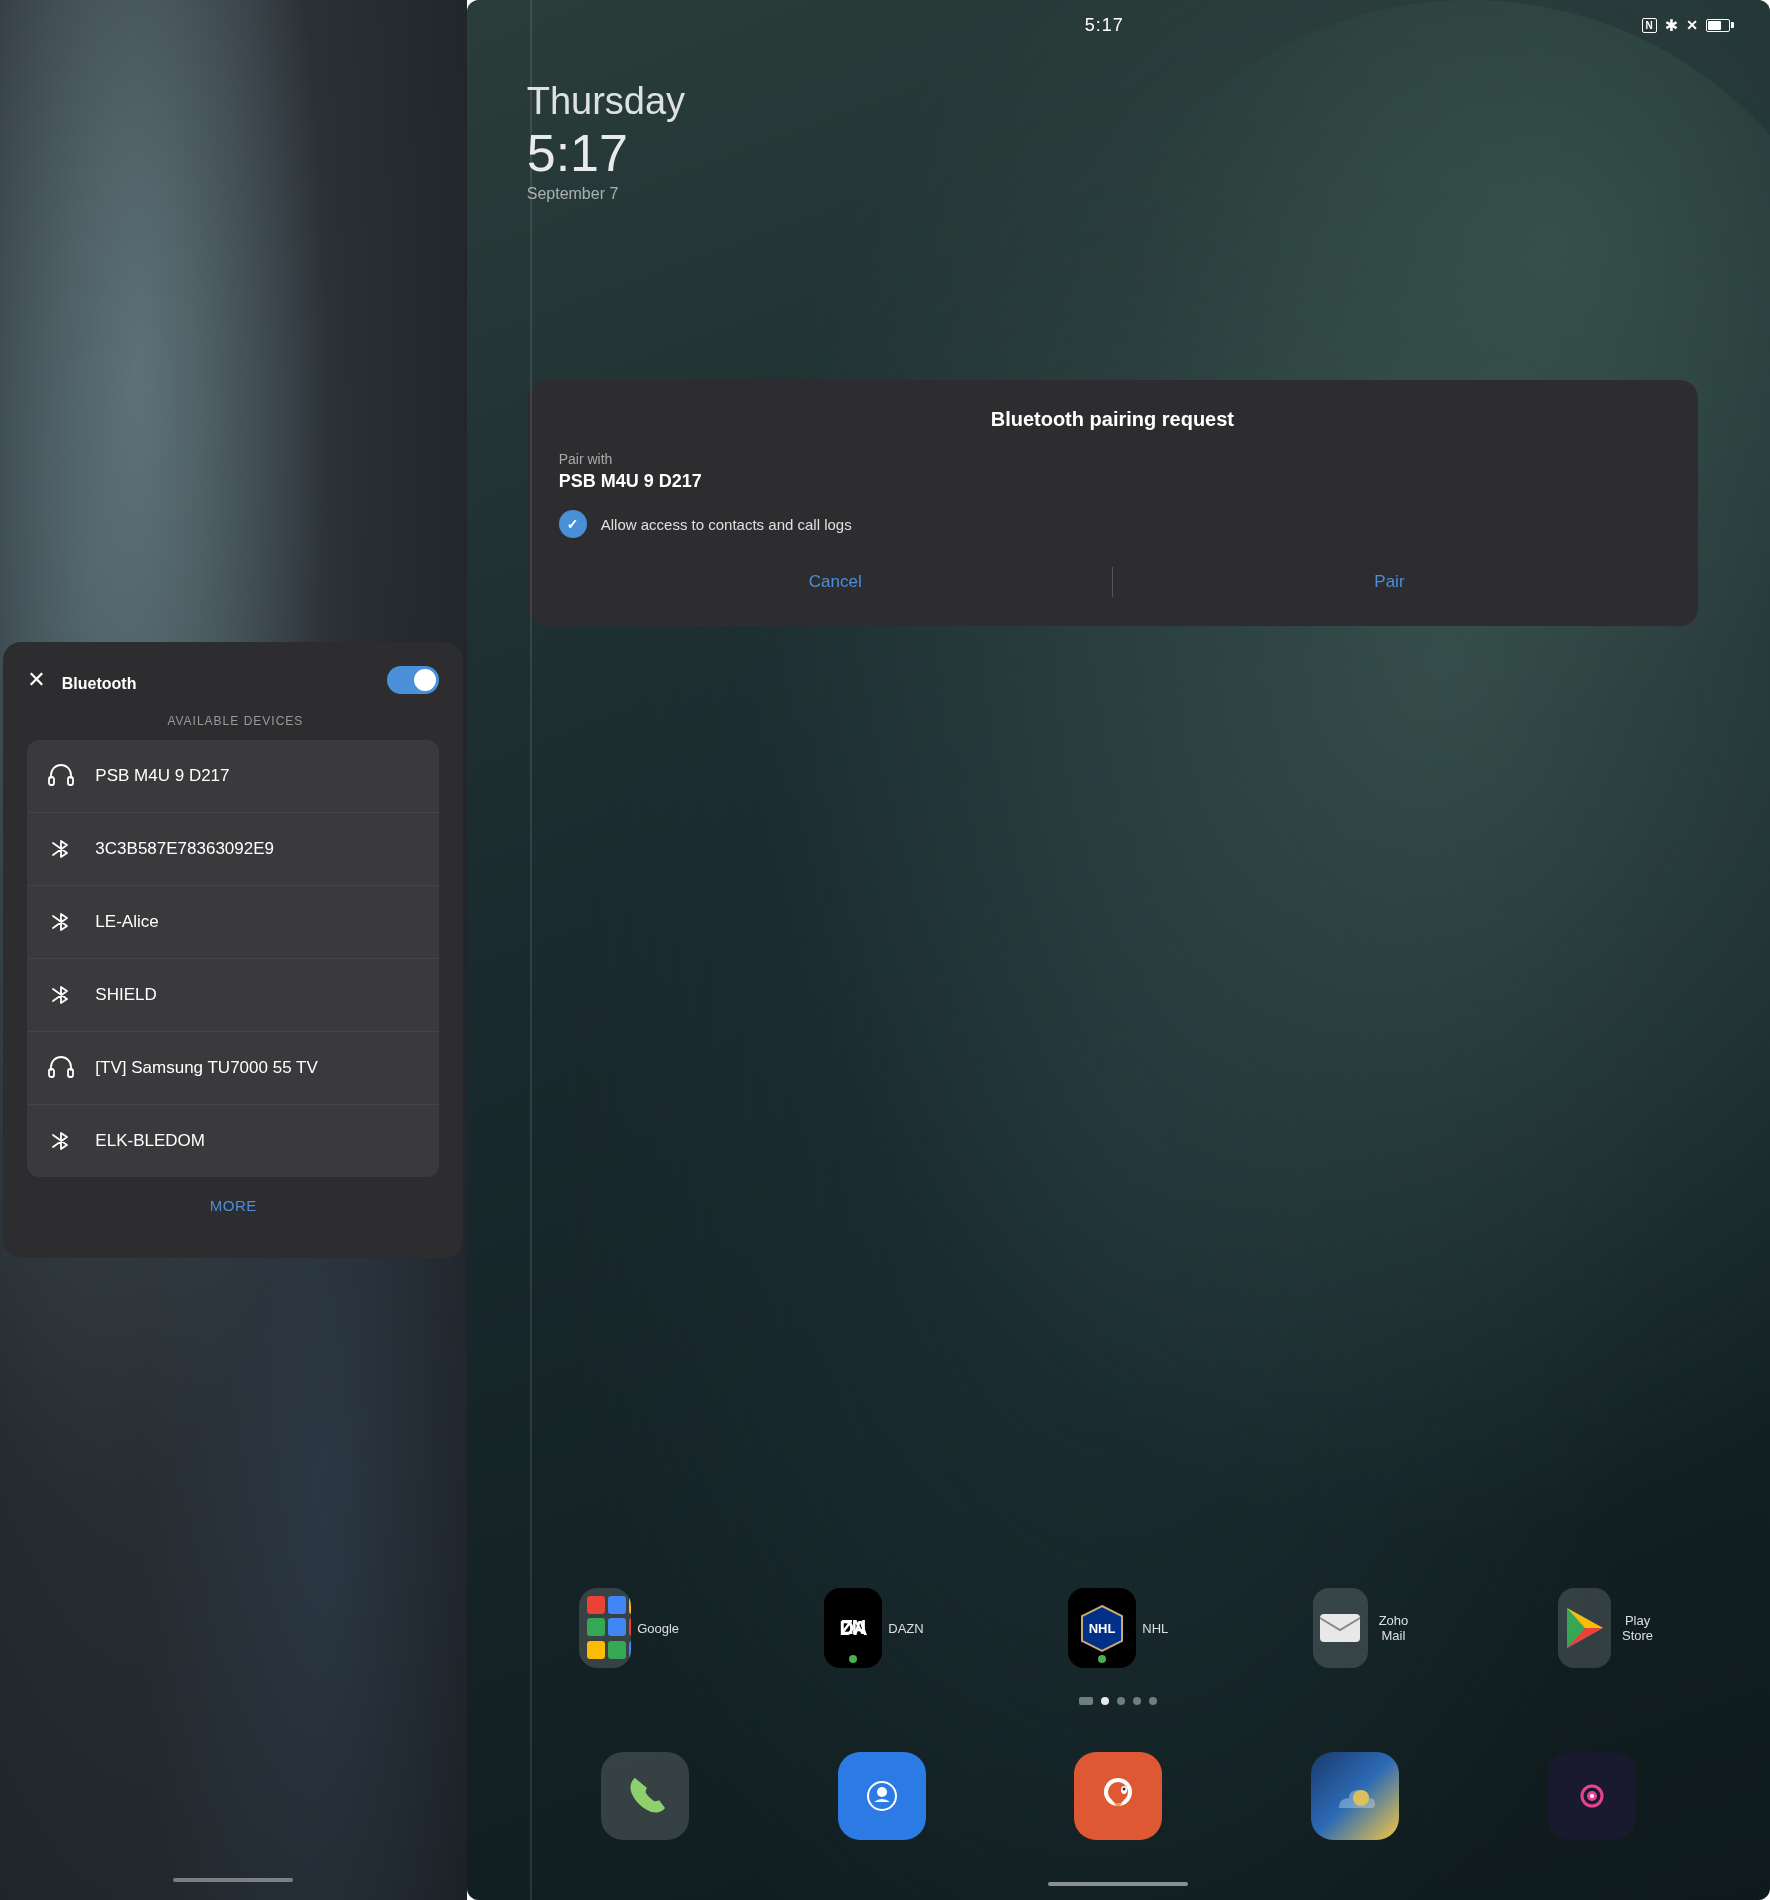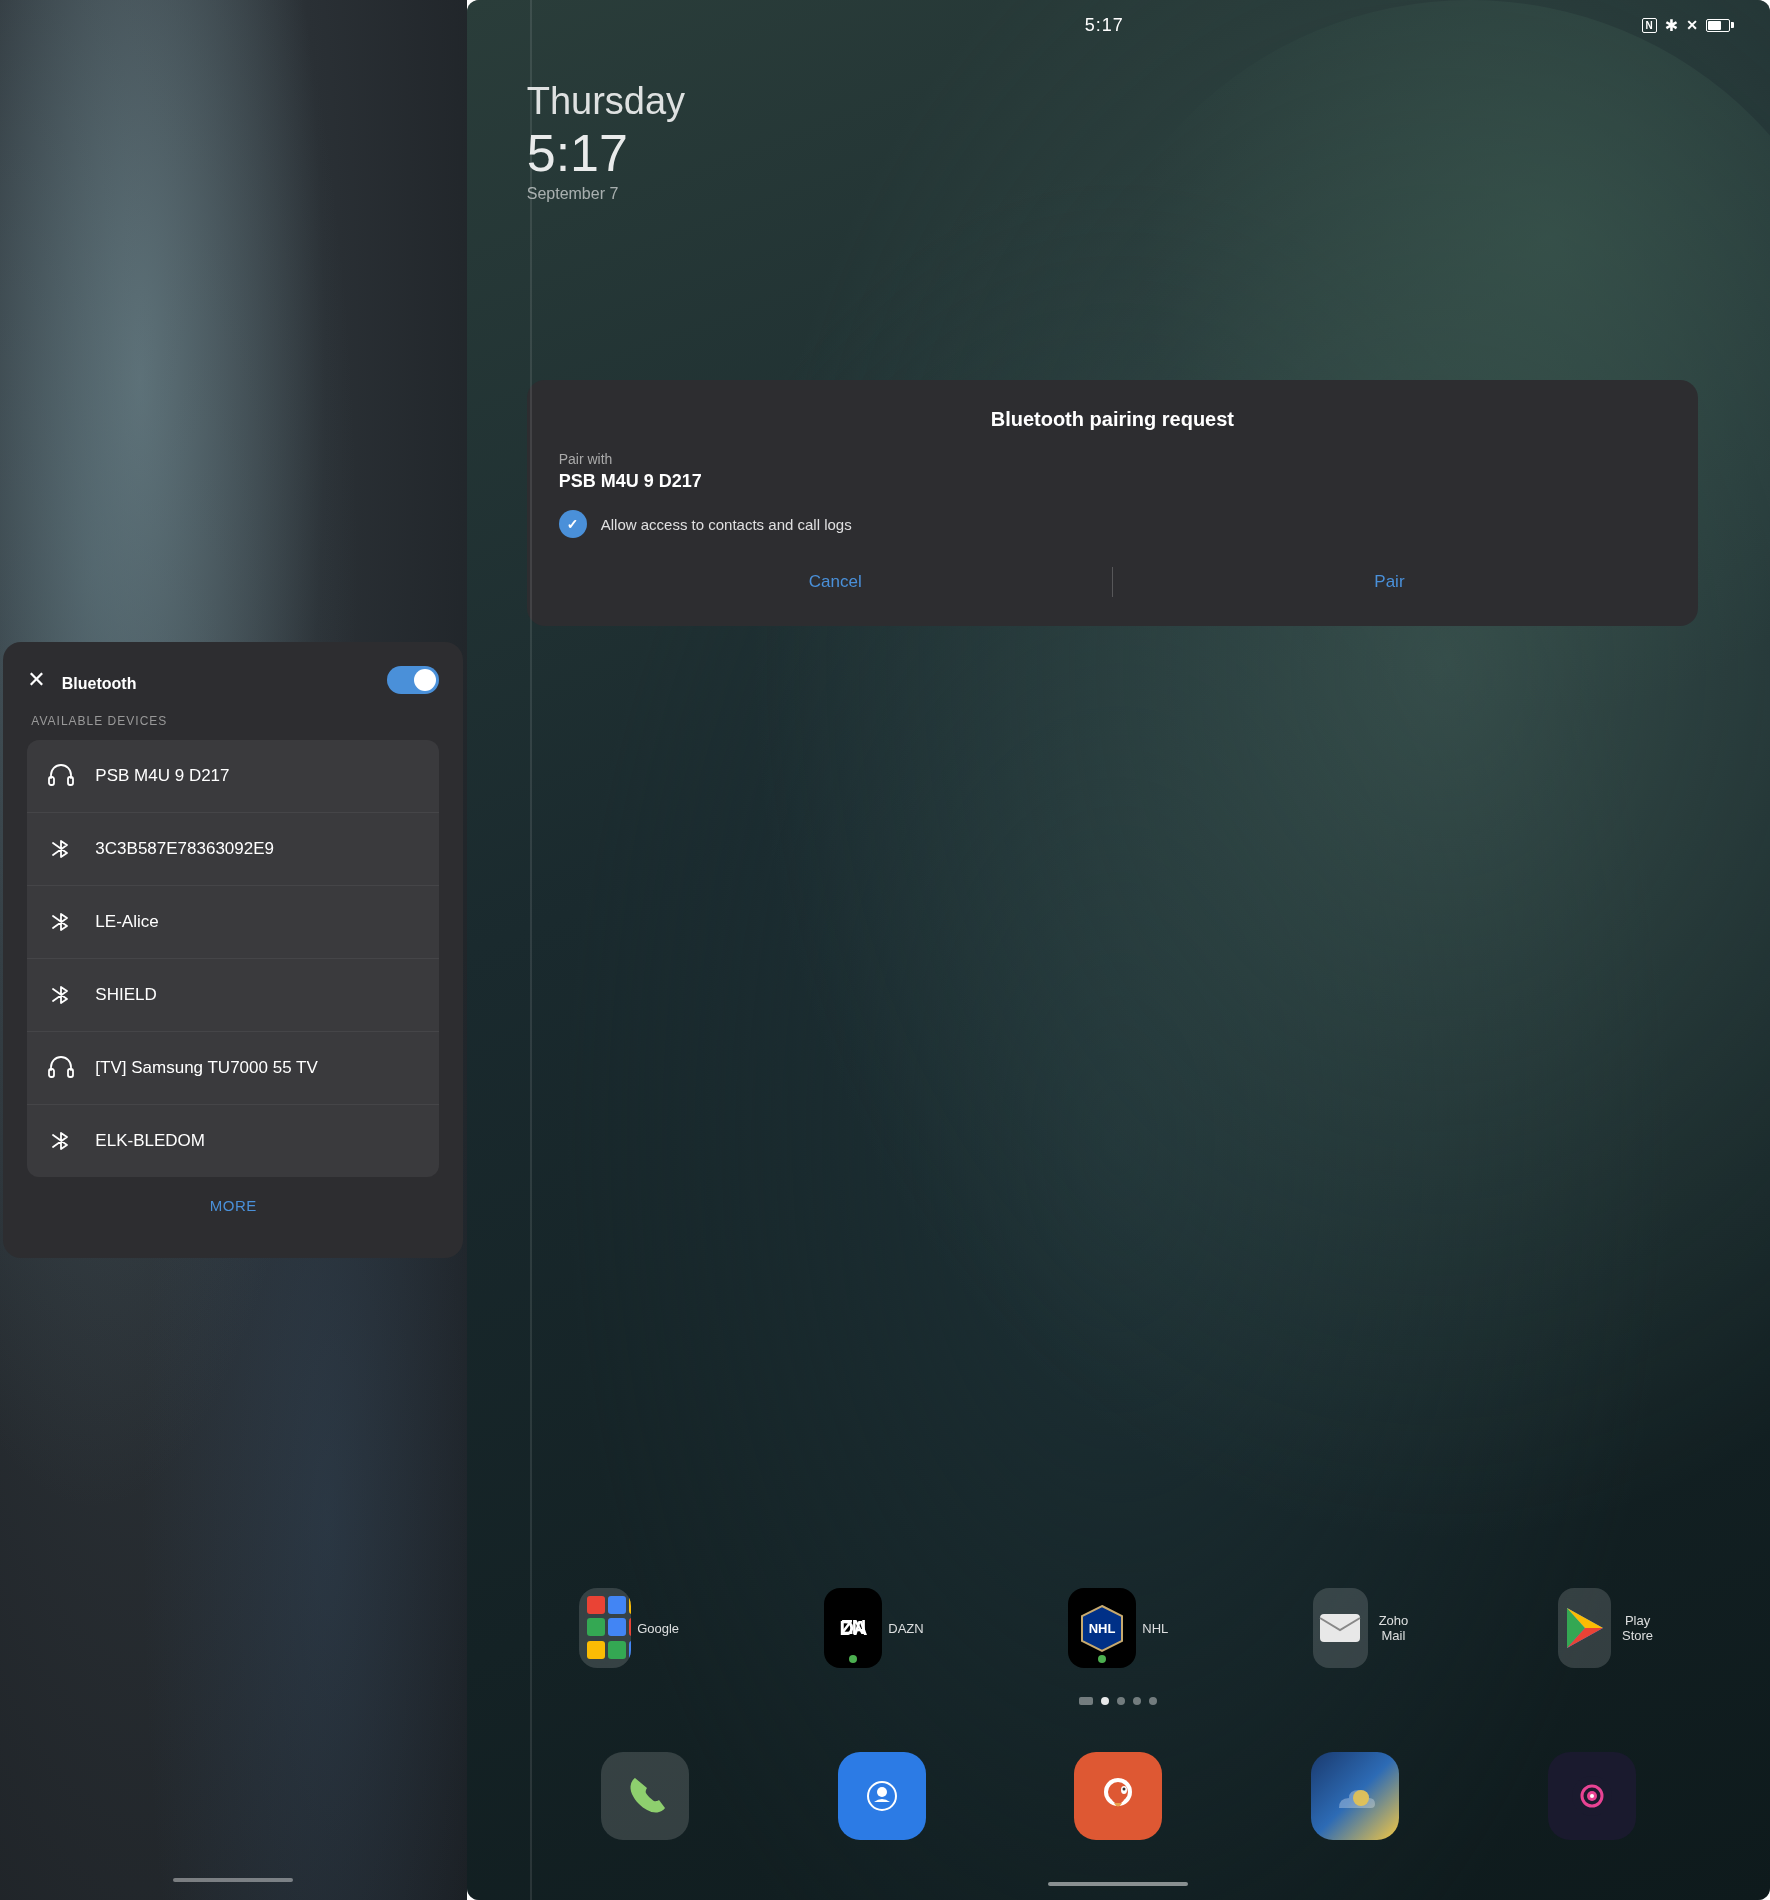--- a/index.html
+++ b/index.html
@@ -88,20 +88,21 @@
       border-radius: 50%;
     }
 
     .available-label {
       color: #999;
       font-size: 12px;
       letter-spacing: 1px;
       text-transform: uppercase;
       margin-bottom: 12px;
       padding-left: 4px;
+      text-align: center;
     }
 
     .devices-list {
       background: #3a3a3d;
       border-radius: 12px;
       overflow: hidden;
     }
 
     .device-item {
       display: flex;

